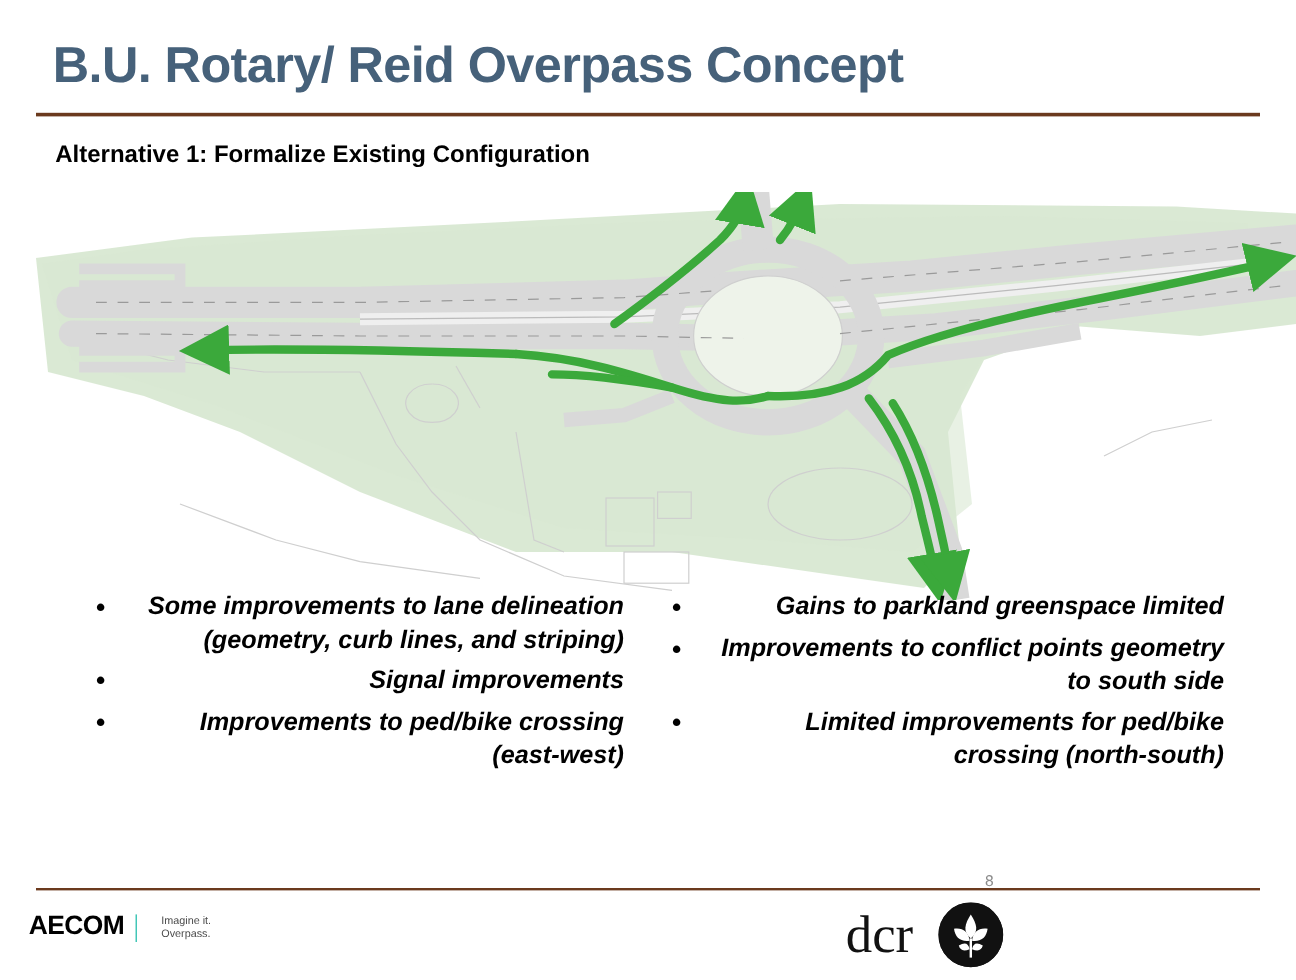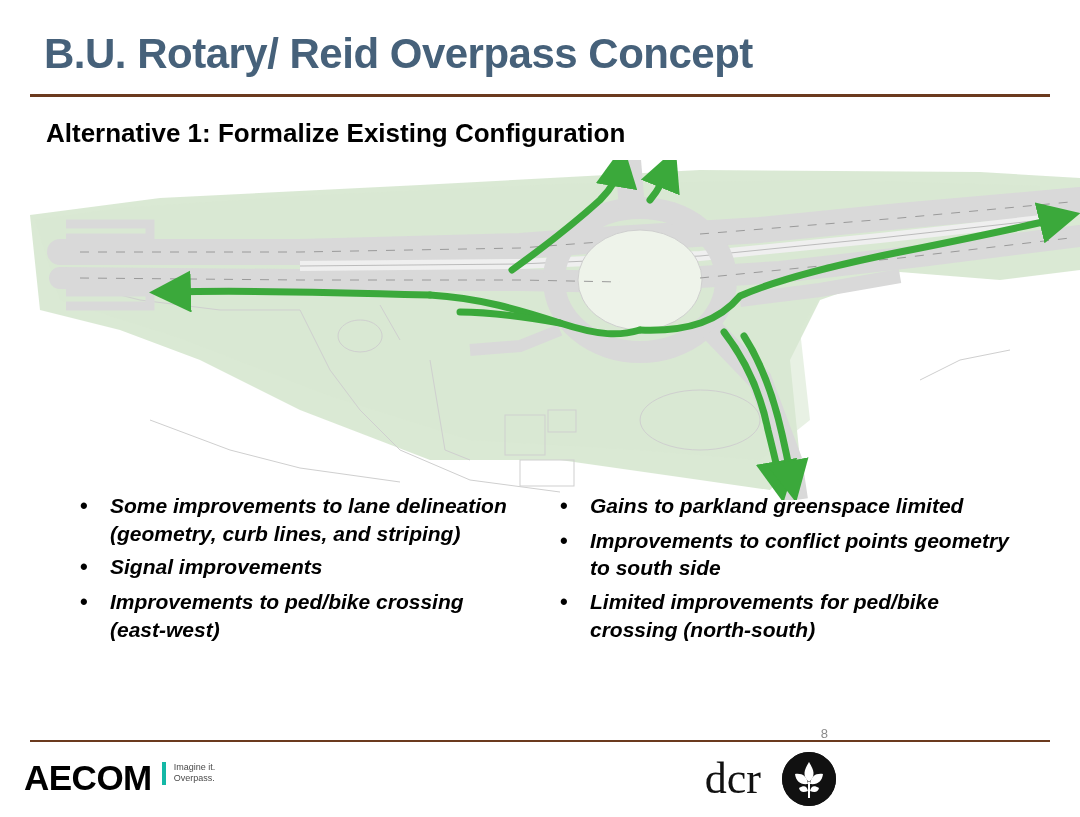--- a/index.html
+++ b/index.html
@@ -38,21 +38,21 @@
     left: 30px;
     top: 94px;
     width: 1020px;
     height: 3px;
     background: #6b3a1e;
   }
   .subtitle {
     position: absolute;
     left: 46px;
     top: 118px;
-    font-size: 26px;
+    font-size: 20px;
     font-weight: bold;
     color: #000000;
     white-space: nowrap;
   }
 
   
   .map-wrap {
     position: absolute;
     left: 0px;
     top: 160px;
@@ -81,21 +81,21 @@
   }
   .bullet-dot {
     width: 30px;
     flex: 0 0 30px;
     font-size: 22px;
     font-style: normal;
     font-weight: bold;
     line-height: 1.3;
     text-align: left;
   }
-  .bullet-text { flex: 1 1 auto; }
+  .bullet-text { flex: 1 1 auto; text-align: right; }
 
   
   .footer-rule {
     position: absolute;
     left: 30px;
     top: 740px;
     width: 1020px;
     height: 2px;
     background: #6b3a1e;
   }
@@ -107,34 +107,34 @@
     color: #8a8a8a;
   }
   .aecom-logo {
     position: absolute;
     left: 24px;
     top: 758px;
     display: flex;
     align-items: flex-start;
   }
   .aecom-mark {
-    font-size: 35px;
+    font-size: 22px;
     font-weight: bold;
     letter-spacing: -0.5px;
     color: #000000;
     font-family: "Liberation Sans", sans-serif;
   }
   .aecom-tag {
     margin-left: 10px;
     margin-top: 4px;
     font-size: 9px;
     line-height: 1.25;
     color: #4a4a4a;
-    border-left: 4px solid #14b8a6;
-    padding-left: 8px;
+    border-left: 1px solid #14b8a6;
+    padding-left: 20px;
   }
   .dcr-logo {
     position: absolute;
     right: 28px;
     top: 752px;
     display: flex;
     align-items: center;
   }
   .dcr-word {
     font-family: "Liberation Serif", serif;

